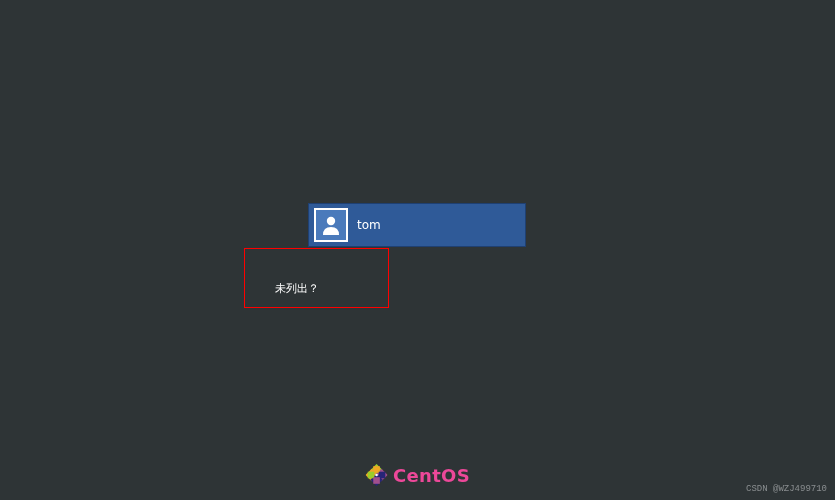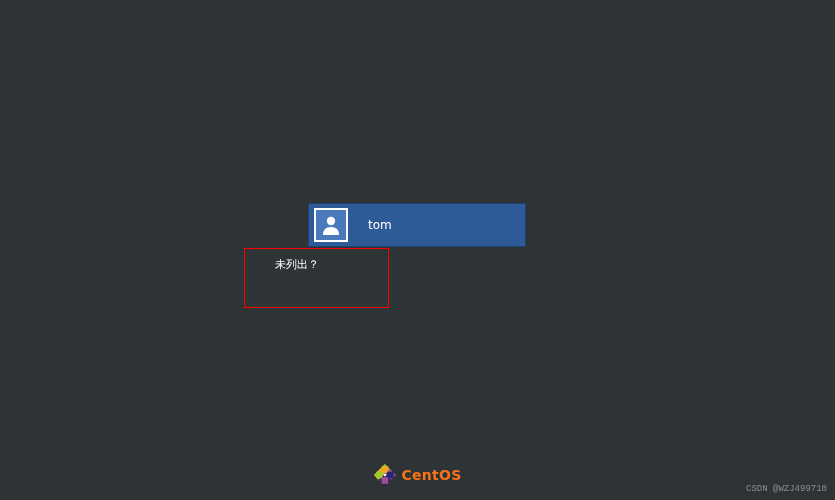--- a/index.html
+++ b/index.html
@@ -37,30 +37,30 @@
       align-items: center;
       justify-content: center;
     }
     .avatar-icon {
       width: 24px;
       height: 24px;
     }
     .user-name {
       color: #ffffff;
       font-size: 12px;
-      margin-left: 20px;
+      margin-left: 9px;
     }
     .not-listed-area {
       position: absolute;
       left: 244px;
       top: 248px;
       width: 145px;
       height: 60px;
       border: 1px solid #ff0000;
-      padding-top: 4px;
+      padding-top: 28px;
       padding-left: 30px;
     }
     .not-listed-link {
       color: #ffffff;
       font-size: 11px;
       cursor: pointer;
     }
     .branding {
       position: absolute;
       bottom: 14px;
@@ -68,22 +68,22 @@
       transform: translateX(-50%);
       display: flex;
       align-items: center;
       gap: 6px;
     }
     .centos-logo {
       width: 22px;
       height: 22px;
     }
     .brand-name {
-      color: #f97316;
-      font-size: 14px;
+      color: #ec4899;
+      font-size: 18px;
       font-weight: bold;
       letter-spacing: 0.3px;
     }
     .watermark {
       position: absolute;
       right: 8px;
       bottom: 6px;
       color: #8a8e90;
       font-size: 9px;
       font-family: Liberation Mono, monospace;

